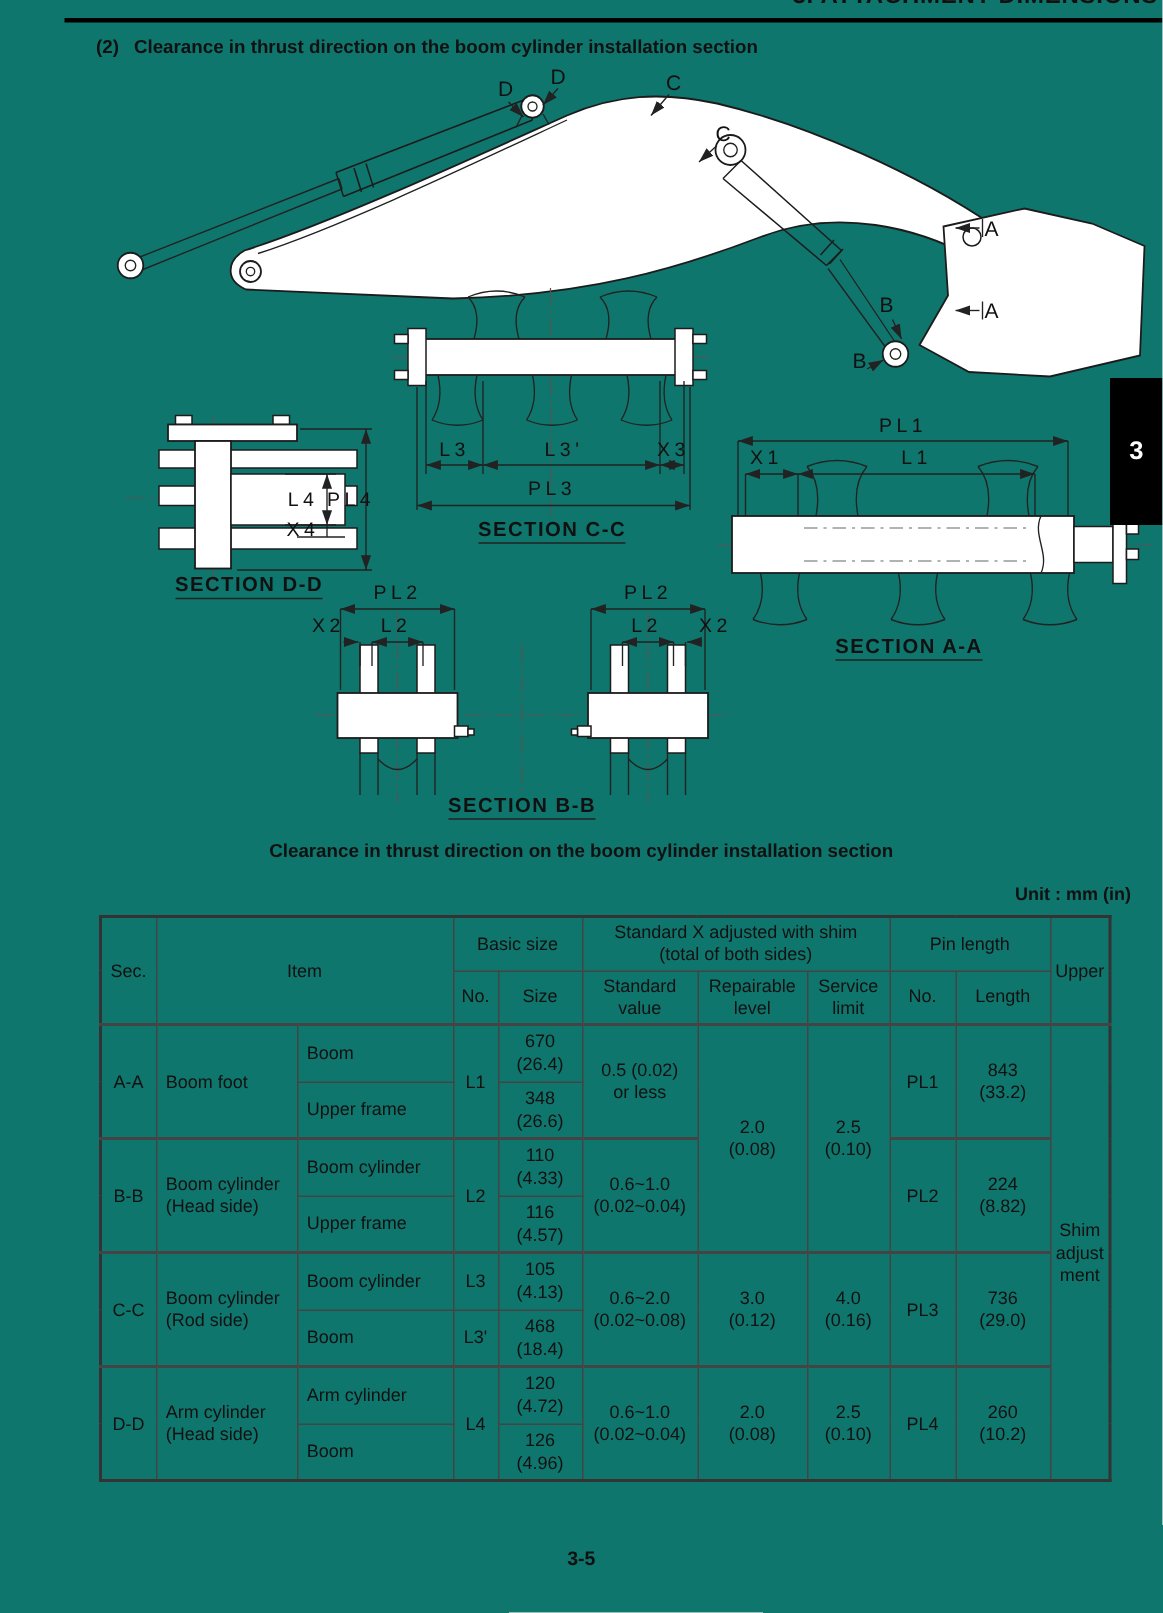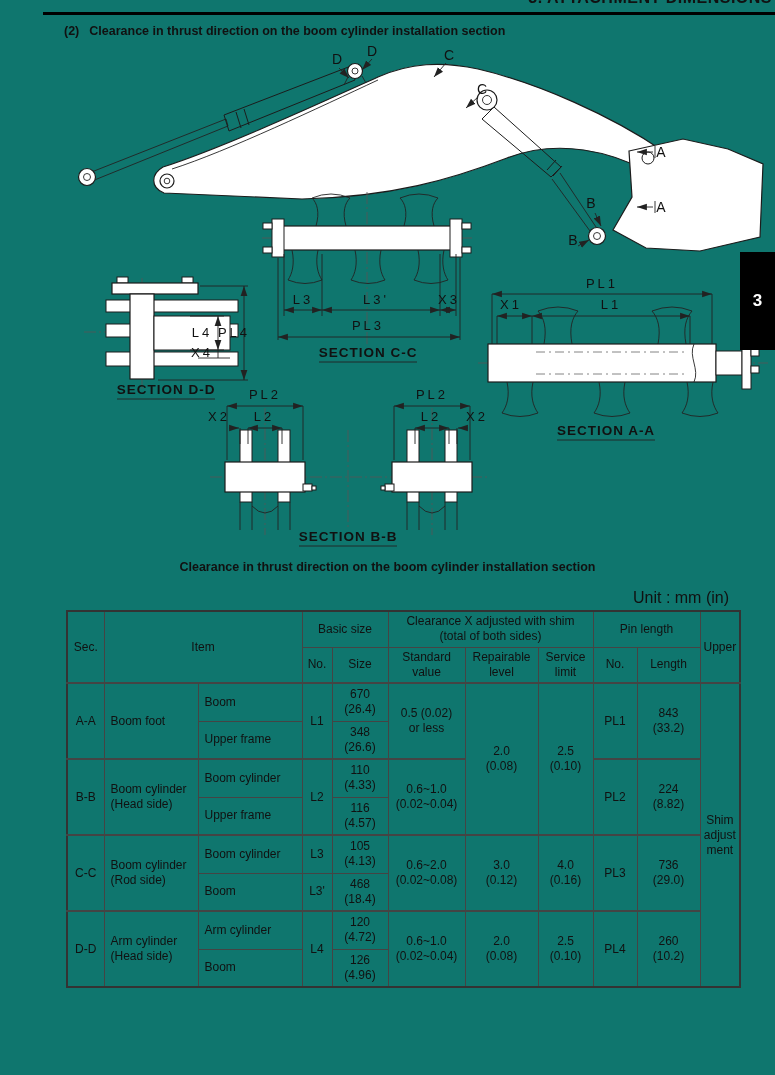--- a/index.html
+++ b/index.html
@@ -3,21 +3,21 @@
 <meta charset="utf-8">
 <style>
   html,body{margin:0;padding:0;background:#fff;}
   .page{position:relative;width:775px;height:1075px;background:#0f766e;overflow:hidden;
         font-family:"Liberation Sans",sans-serif;color:#111;}
   .running-header{position:absolute;top:-11px;right:3px;font-size:16px;font-weight:bold;letter-spacing:.5px;white-space:nowrap;}
   .header-rule{position:absolute;top:12px;left:43px;width:732px;height:3px;background:#000;}
   .heading{position:absolute;top:24px;left:64px;font-size:12.5px;font-weight:bold;white-space:nowrap;}
   .heading .num{margin-right:10px;}
   .figure-caption{position:absolute;top:560px;left:0;width:775px;text-align:center;font-size:12.5px;font-weight:bold;}
-  .unit-note{position:absolute;top:589px;right:46px;font-size:16px;}
+  .unit-note{position:absolute;top:589px;right:21px;font-size:12px;font-weight:bold;}
   .chapter-tab{position:absolute;top:252px;right:0;width:35px;height:98px;background:#000;color:#fff;
                display:flex;align-items:center;justify-content:center;font-size:17px;font-weight:bold;}
   .page-number{position:absolute;top:1031px;left:0;width:775px;text-align:center;font-size:13px;font-weight:bold;}
 
   
   svg.diagram{position:absolute;left:0;top:40px;}
   .part{fill:#fff;stroke:#1c1c1c;stroke-width:1.2;}
   .part2{fill:#fff;stroke:#1c1c1c;stroke-width:1;}
   .thin{fill:none;stroke:#222;stroke-width:.9;}
   .dim{fill:none;stroke:#222;stroke-width:.9;}
@@ -294,21 +294,21 @@
       <col style="width:44px">
         <col style="width:63px">
         <col style="width:40px">
     </colgroup>
     <tbody>
         <tr class="h1">
       <th rowspan="2">Sec.</th>
       <th rowspan="2" colspan="2">Item</th>
       <th colspan="2">Basic size</th>
       <th colspan="3">
-        <div>Clearance X adjusted with shim</div>
+        <div>Standard X adjusted with shim</div>
             <div>(total of both sides)</div>
       </th>
       <th colspan="2">Pin length</th>
       <th rowspan="2">Upper</th>
     </tr>
     <tr class="h2">
       <th>No.</th>
       <th>Size</th>
       <th>
         <div>Standard</div>
@@ -475,13 +475,14 @@
             <div>(4.96)</div>
       </td>
     </tr>
   </tbody>
     </table>
 
   <div class="chapter-tab">
     <span>3</span>
   </div>
 
+  <div class="page-number">3-5</div>
 </div>
 
 </body></html>

